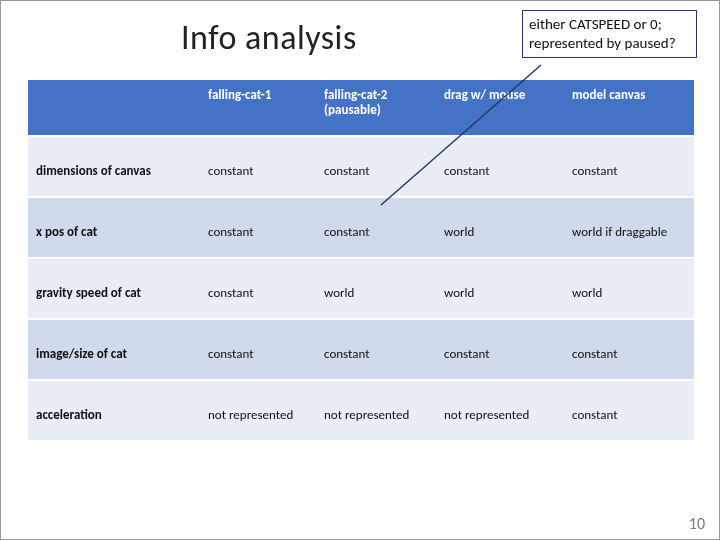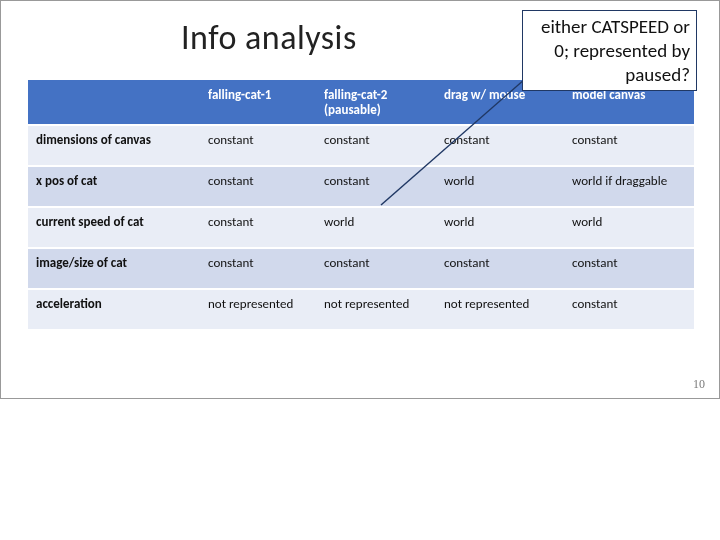--- a/index.html
+++ b/index.html
@@ -8,66 +8,66 @@
     width: 720px;
     height: 540px;
     background: #fff;
     font-family: "Calibri", "Segoe UI", Arial, sans-serif;
     position: relative;
     overflow: hidden;
   }
   .slide {
     position: relative;
     width: 720px;
-    height: 399px;
+    height: 540px;
     border: 1px solid #999;
   }
   .title {
     position: absolute;
     top: 16px;
     left: 180px;
     font-size: 34px;
     font-weight: 400;
     color: #222;
     letter-spacing: 0.5px;
   }
   .callout {
     position: absolute;
     top: 9px;
     right: 22px;
     width: 175px;
     border: 1.5px solid #203864;
     background: #fff;
-    font-size: 19px;
+    font-size: 15px;
     line-height: 1.25;
-    text-align: right;
+    text-align: left;
     padding: 4px 6px;
     color: #111;
     z-index: 5;
   }
   table {
     position: absolute;
     top: 79px;
     left: 27px;
     width: 666px;
     border-collapse: collapse;
     font-size: 13px;
     color: #111;
   }
   th, td {
     text-align: left;
     vertical-align: top;
-    padding: 6px 8px 18px 8px;
+    padding: 26px 8px 18px 8px;
     border-bottom: 2px solid #fff;
   }
   thead th {
     background: #4472c4;
     color: #fff;
     font-weight: 700;
-    padding: 7px 8px 7px 8px;
+    padding: 7px 8px 18px 8px;
   }
   thead th.corner {
     background: #4472c4;
   }
   tbody tr:nth-child(odd) td,
   tbody tr:nth-child(odd) th.rowhdr {
     background: #e9edf6;
   }
   tbody tr:nth-child(even) td,
   tbody tr:nth-child(even) th.rowhdr {
@@ -81,23 +81,22 @@
   }
   col.c0 { width: 172px; }
   col.c1 { width: 116px; }
   col.c2 { width: 120px; }
   col.c3 { width: 128px; }
   col.c4 { width: 130px; }
   .pagenum {
     position: absolute;
     bottom: 6px;
     right: 14px;
-    font-size: 12px;
+    font-size: 16px;
     color: #7a7a7a;
-    font-family: Liberation Serif, serif;
   }
   svg.arrow {
     position: absolute;
     top: 54px;
     left: 360px;
     width: 200px;
     height: 160px;
     pointer-events: none;
     z-index: 4;
   }
@@ -141,21 +140,21 @@
         <td>constant</td>
       </tr>
       <tr>
         <th class="rowhdr">x pos of cat</th>
         <td>constant</td>
         <td>constant</td>
         <td>world</td>
         <td>world if draggable</td>
       </tr>
       <tr>
-        <th class="rowhdr">current speed of cat</th>
+        <th class="rowhdr">gravity speed of cat</th>
         <td>constant</td>
         <td>world</td>
         <td>world</td>
         <td>world</td>
       </tr>
       <tr>
         <th class="rowhdr">image/size of cat</th>
         <td>constant</td>
         <td>constant</td>
         <td>constant</td>

